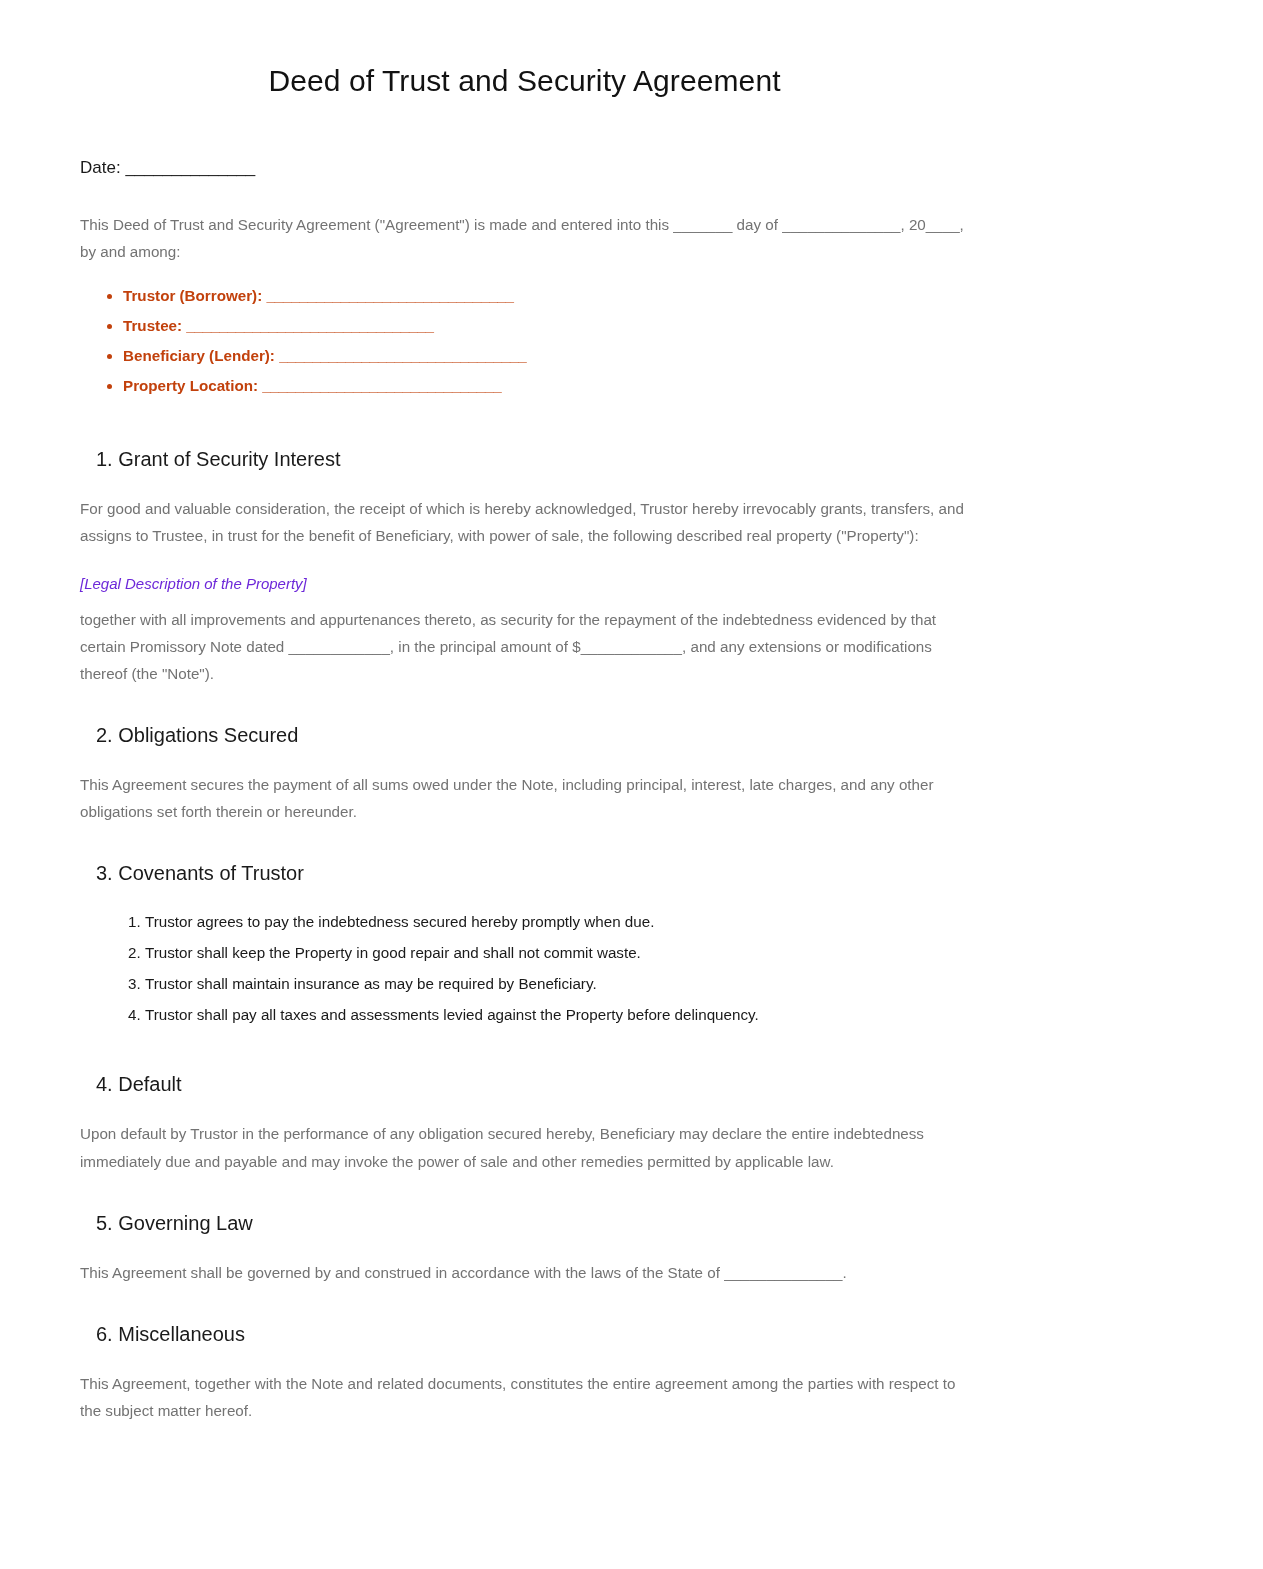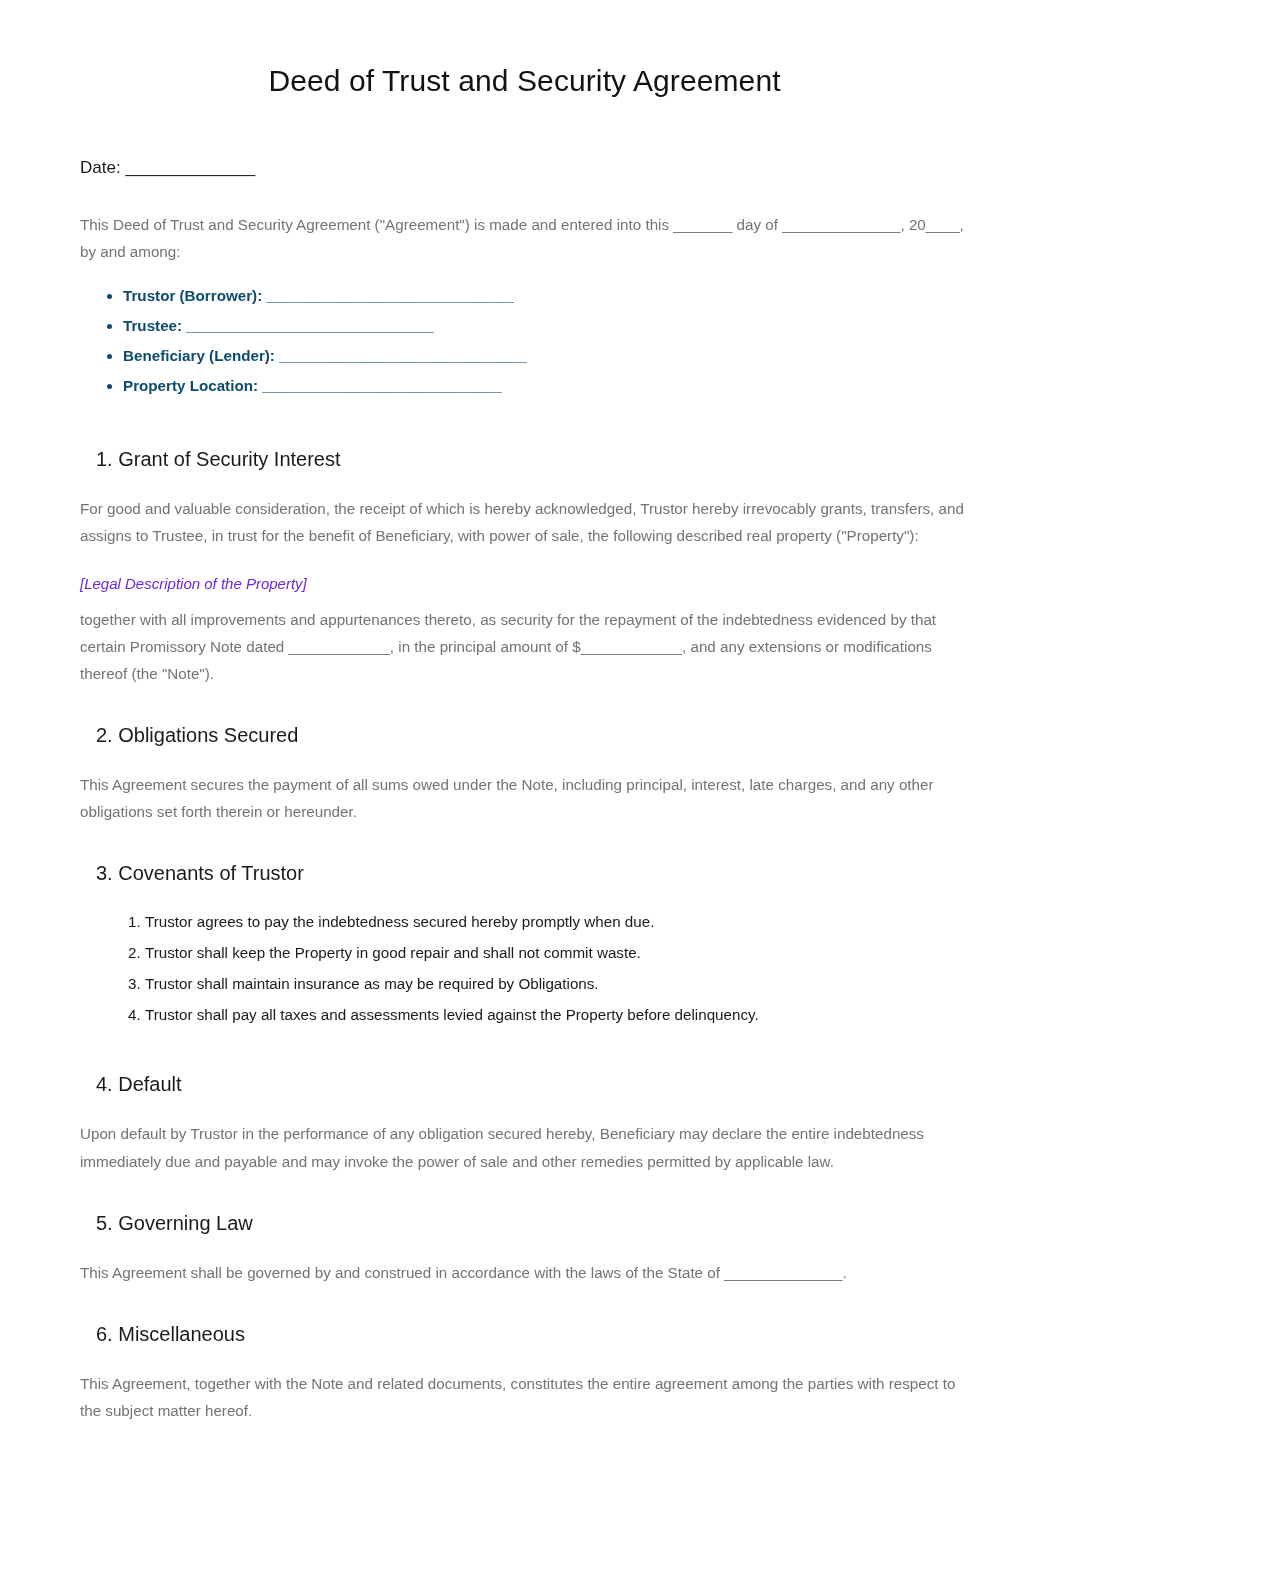--- a/index.html
+++ b/index.html
@@ -54,21 +54,21 @@
 
   ul.party-list {
     list-style-type: disc;
     margin: 0 0 46px 0;
     padding-left: 43px;
   }
   ul.party-list li {
     font-size: 15.2px;
     line-height: 1.72;
     margin: 0 0 4px 0;
-    color: #0c4a6e;
+    color: #c2410c;
   }
   ul.party-list li .lbl {
     font-weight: 700;
   }
   ul.party-list li .blank {
     font-weight: 700;
     letter-spacing: -0.2px;
   }
 
   h2.section-heading {
@@ -154,21 +154,21 @@
   <div class="sec-block">
     <h2 class="section-heading">2. Obligations Secured</h2>
     <p class="para">This Agreement secures the payment of all sums owed under the Note, including principal, interest, late charges, and any other obligations set forth therein or hereunder.</p>
   </div>
 
   <div class="sec-block">
     <h2 class="section-heading">3. Covenants of Trustor</h2>
     <ol class="covenants">
       <li>Trustor agrees to pay the indebtedness secured hereby promptly when due.</li>
       <li>Trustor shall keep the Property in good repair and shall not commit waste.</li>
-      <li>Trustor shall maintain insurance as may be required by Obligations.</li>
+      <li>Trustor shall maintain insurance as may be required by Beneficiary.</li>
       <li>Trustor shall pay all taxes and assessments levied against the Property before delinquency.</li>
     </ol>
   </div>
 
   <div class="sec-block" style="margin-top:42px;">
     <h2 class="section-heading">4. Default</h2>
     <p class="para">Upon default by Trustor in the performance of any obligation secured hereby, Beneficiary may declare the entire indebtedness immediately due and payable and may invoke the power of sale and other remedies permitted by applicable law.</p>
   </div>
 
   <div class="sec-block">

